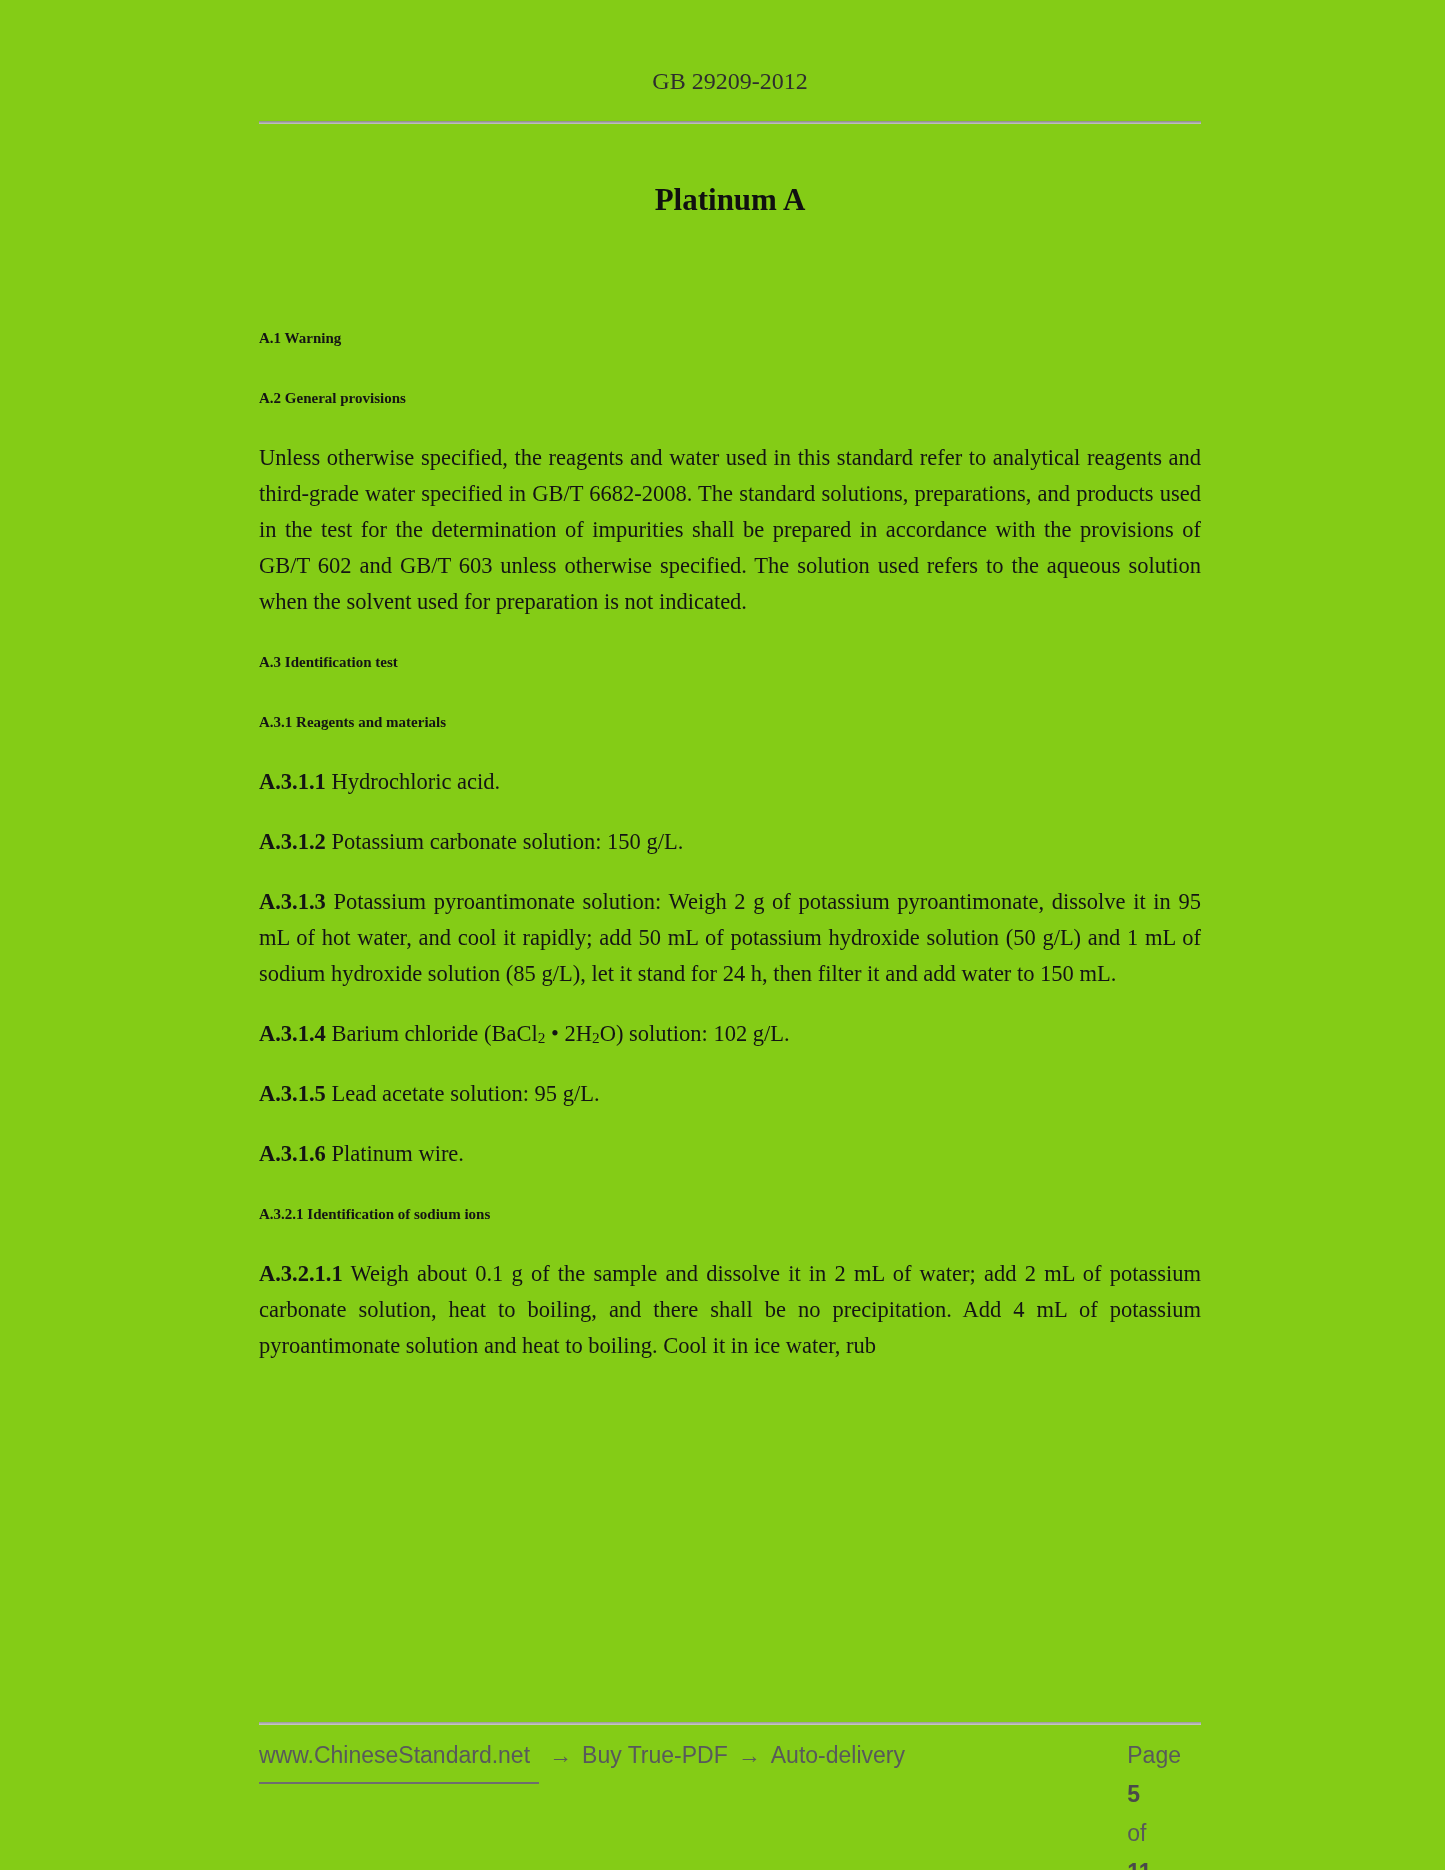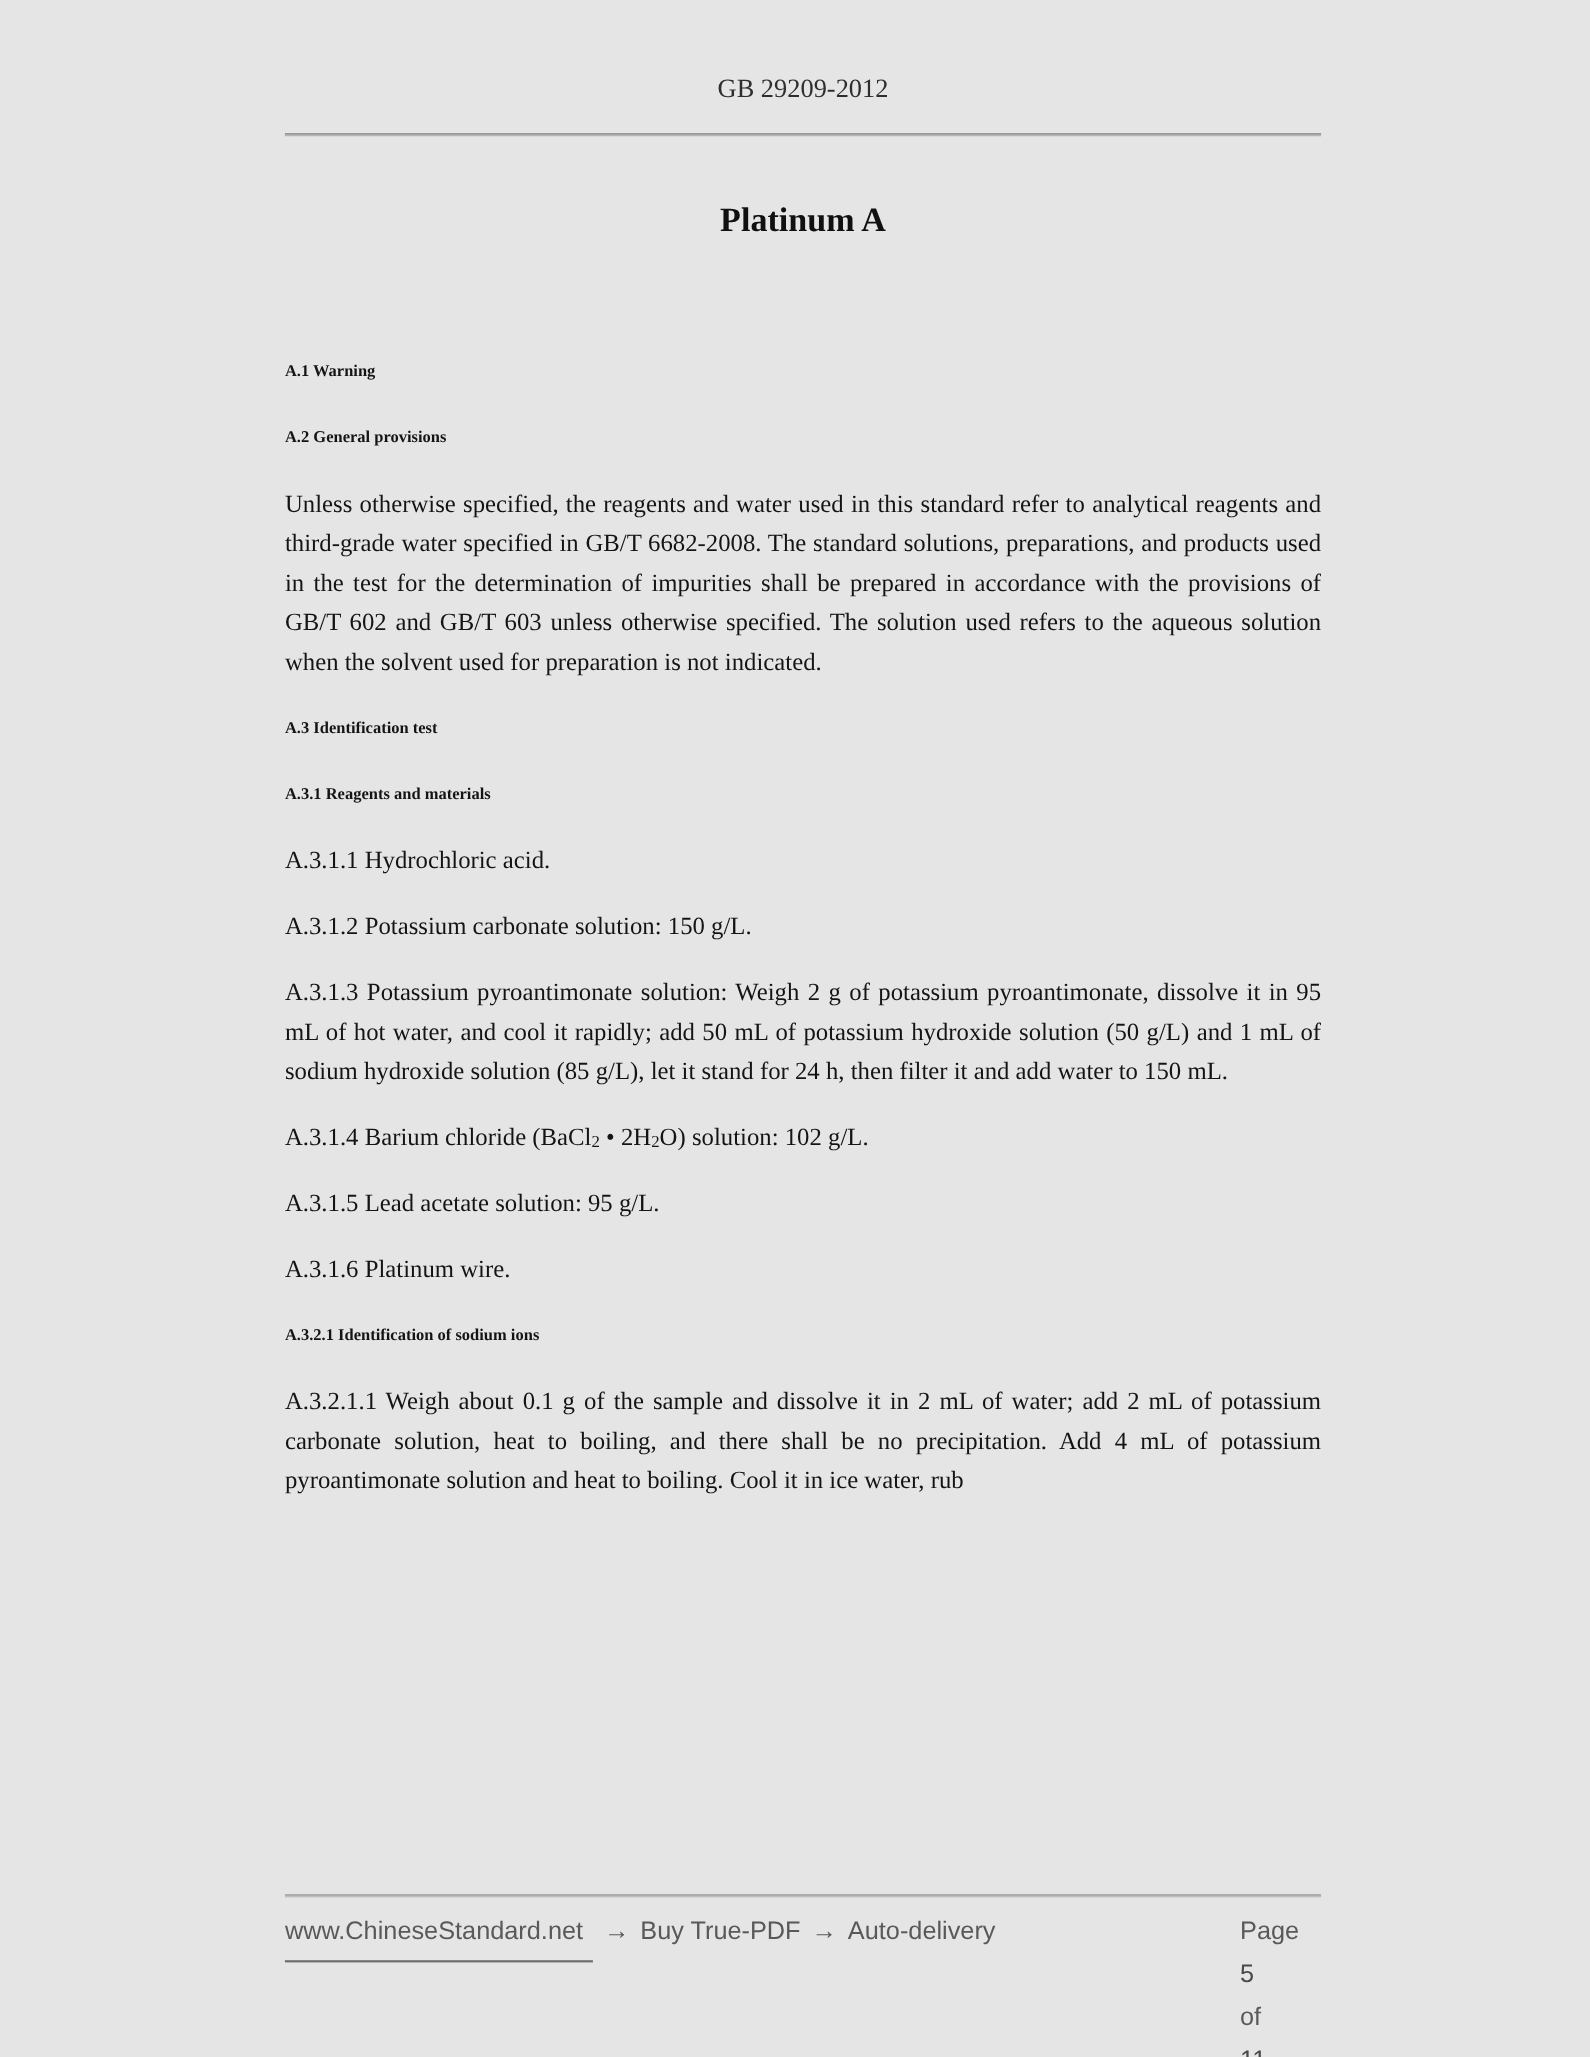--- a/index.html
+++ b/index.html
@@ -1,20 +1,20 @@
 <!DOCTYPE html>
 <html><head>
 <meta charset="utf-8">
 <style>
   html, body { margin: 0; padding: 0; background: #ffffff; }
   .page {
     position: relative;
     width: 1445px;
     height: 1870px;
-    background: #e5e5e5;
+    background: #84cc16;
     font-family: "Liberation Serif", "DejaVu Serif", serif;
     color: #141414;
     overflow: hidden;
   }
   .col {
     position: absolute;
     left: 259px;
     top: 0;
     width: 942px;
   }
@@ -40,21 +40,21 @@
   }
   .t2 { margin-top: 30px; }
   .body-blocks {
     margin-top: 100px;
     font-size: 22.5px;
     line-height: 36px;
   }
   .block { margin-bottom: 24px; }
   .h { font-weight: bold; font-size: 15px; }
   .justify { text-align: justify; }
-  .b { font-weight: normal; }
+  .b { font-weight: bold; }
   sub {
     font-size: 0.68em;
     line-height: 0;
     position: relative;
     top: 2px;
     vertical-align: baseline;
   }
   .footer {
     position: absolute;
     left: 259px;

